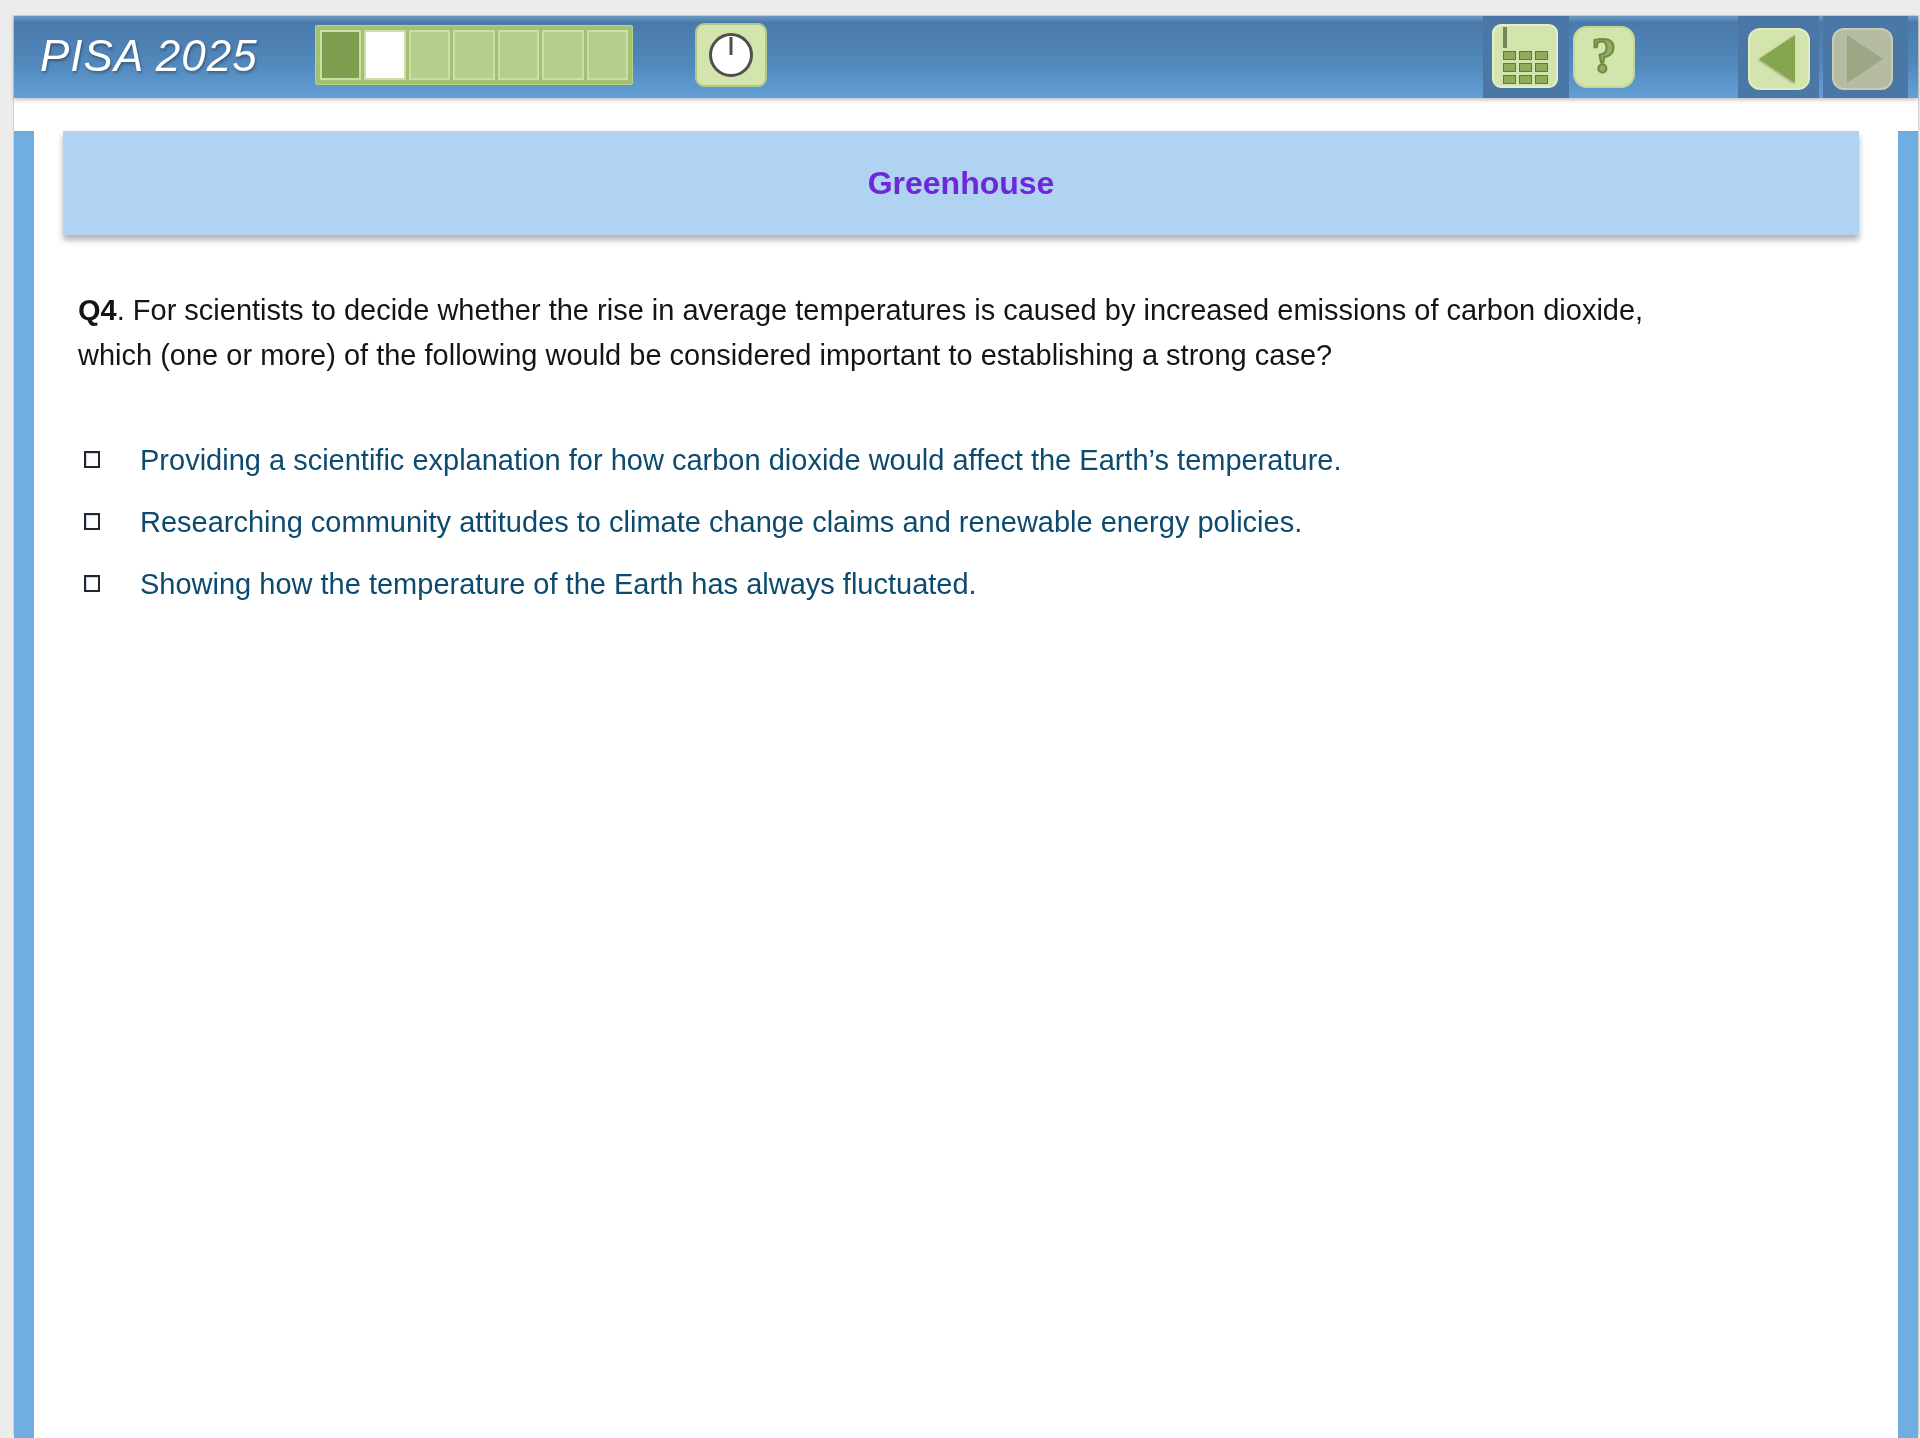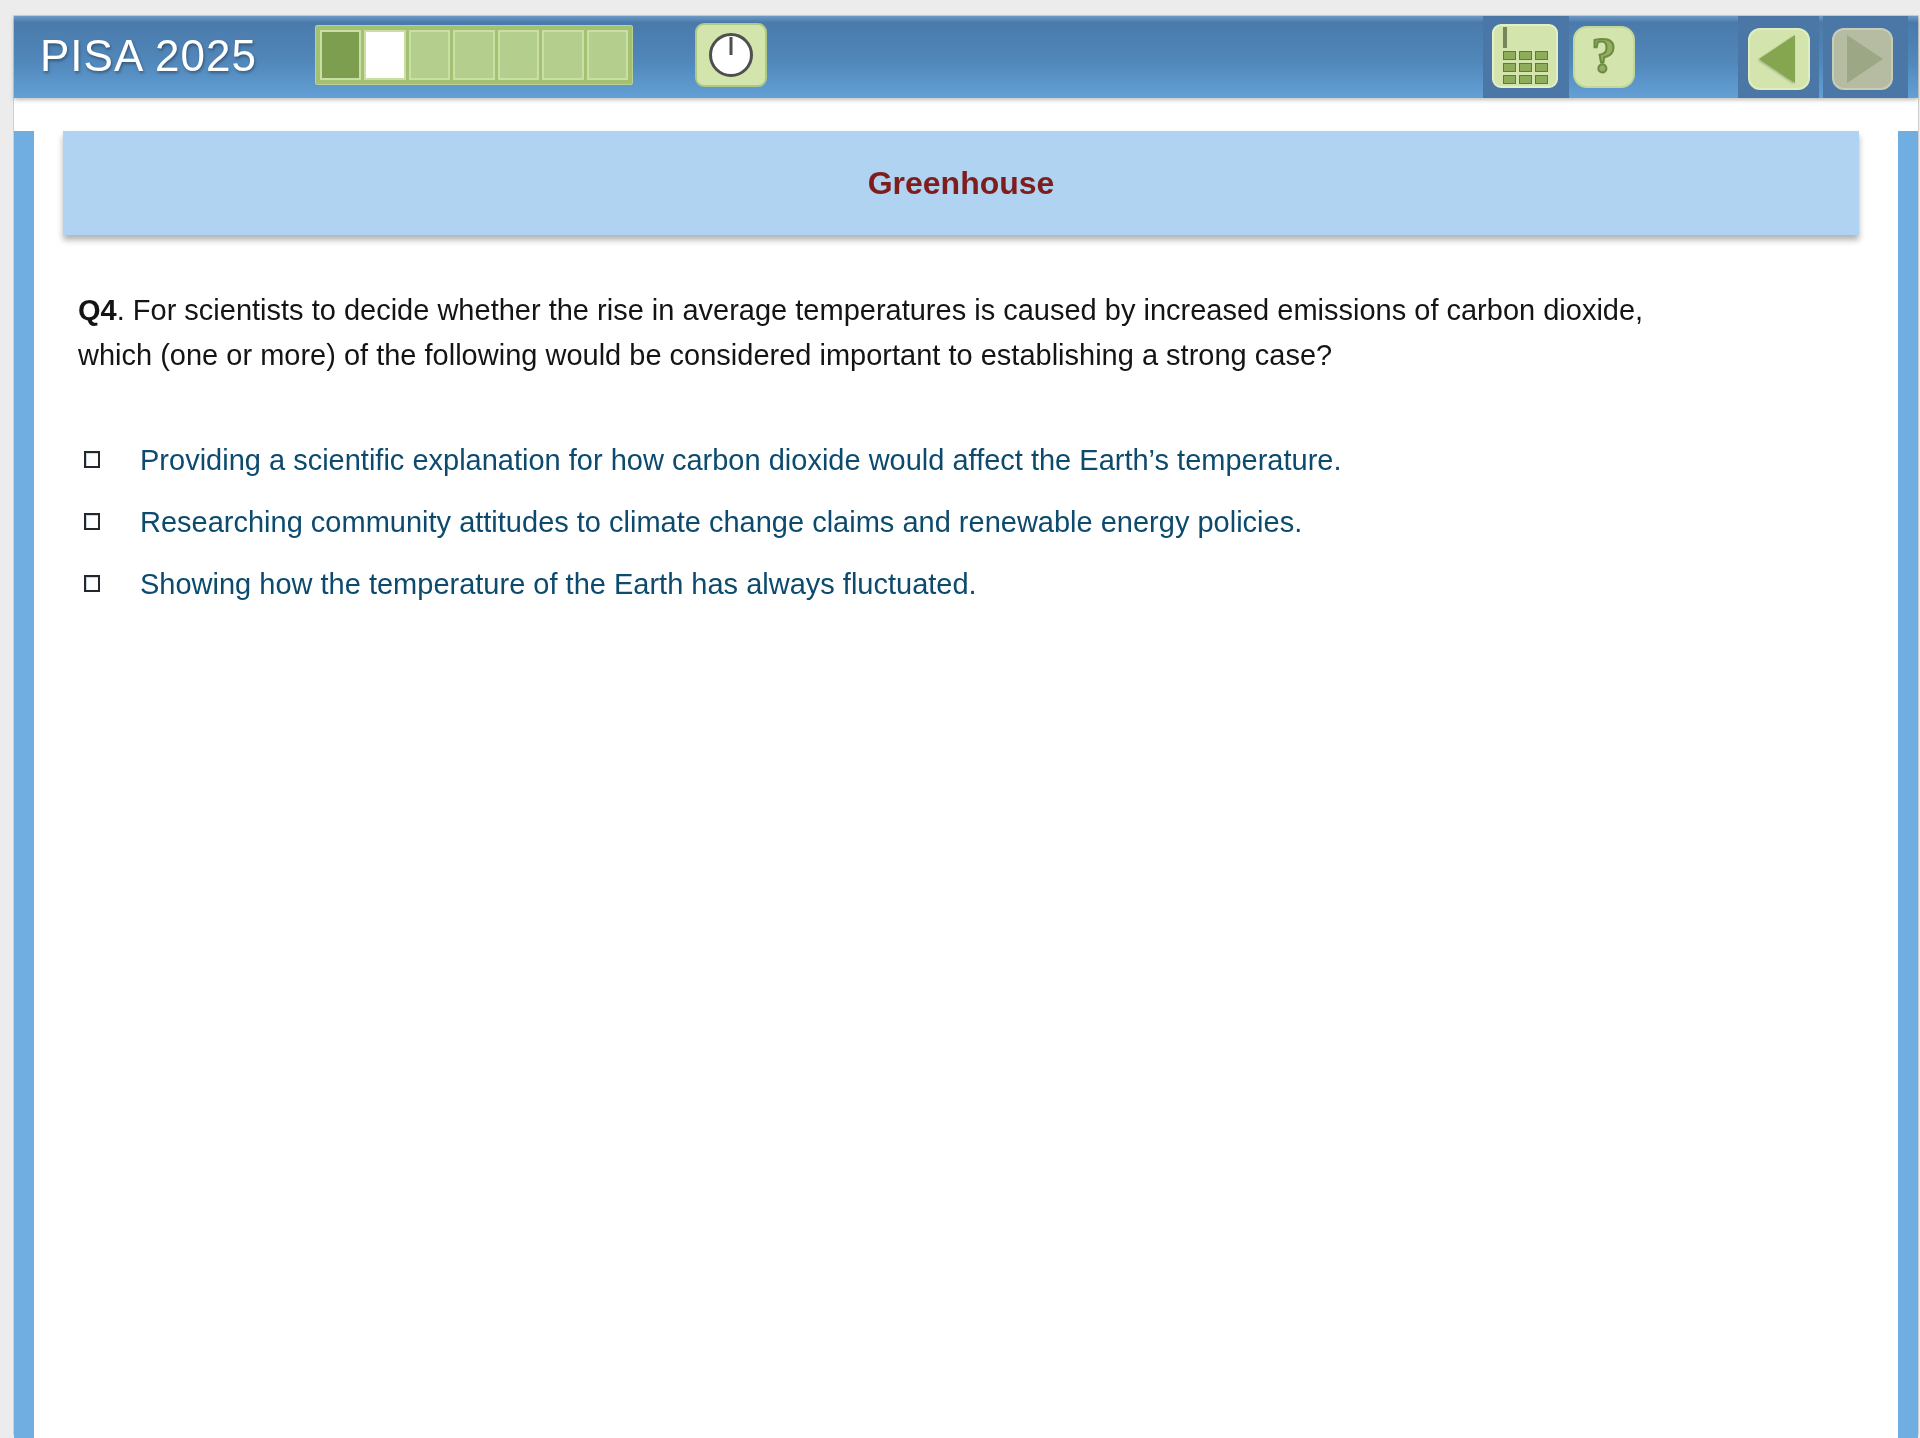--- a/index.html
+++ b/index.html
@@ -21,20 +21,21 @@
     position:relative; height:82px; width:100%;
     background:linear-gradient(180deg,#6e9ac6 0%, #4a7aab 8%, #5187ba 55%, #63a0d6 100%);
     box-shadow:0 2px 4px rgba(0,0,0,.25);
     z-index:5;
   }
   .brand {
     position:absolute; left:26px; top:50%; transform:translateY(-52%);
     font-size:44px; color:#ffffff; letter-spacing:1px;
     text-shadow:1px 2px 3px rgba(0,0,0,.35);
     white-space:nowrap;
+    font-style:italic;
   }
   .progress {
     position:absolute; left:301px; top:9px; width:318px; height:60px;
     background:#a3c073; border:1px solid #b9d28e; border-radius:2px;
     display:flex; gap:3px; padding:4px;
   }
   .psq { flex:1 1 0; border:2px solid #c9dfa3; }
   .psq.done    { background:#7c9e4e; }
   .psq.current { background:#ffffff; }
   .psq.todo    { background:#b4ce8e; }
@@ -91,21 +92,21 @@
   
   .content {
     position:relative; height:1336px; background:#ffffff;
     border-left:20px solid #70aee2; border-right:20px solid #70aee2; border-bottom:14px solid #70aee2;
   }
   .banner {
     margin:33px 39px 0 29px; height:104px; background:#afd3f1;
     display:flex; align-items:center; justify-content:center;
     box-shadow:0 5px 6px rgba(0,0,0,.30);
   }
-  .banner h1 { font-size:32px; font-weight:bold; color:#7f1d1d; }
+  .banner h1 { font-size:32px; font-weight:bold; color:#6d28d9; }
 
   .question {
     margin:53px 60px 0 44px; max-width:1640px;
     font-size:29px; line-height:45px; color:#141414;
   }
   .question b { font-weight:bold;margin-top:12px; }
 
   .options { margin-top:60px; }
   .option-row { display:flex; align-items:flex-start; margin-bottom:17px; }
   .checkbox {

